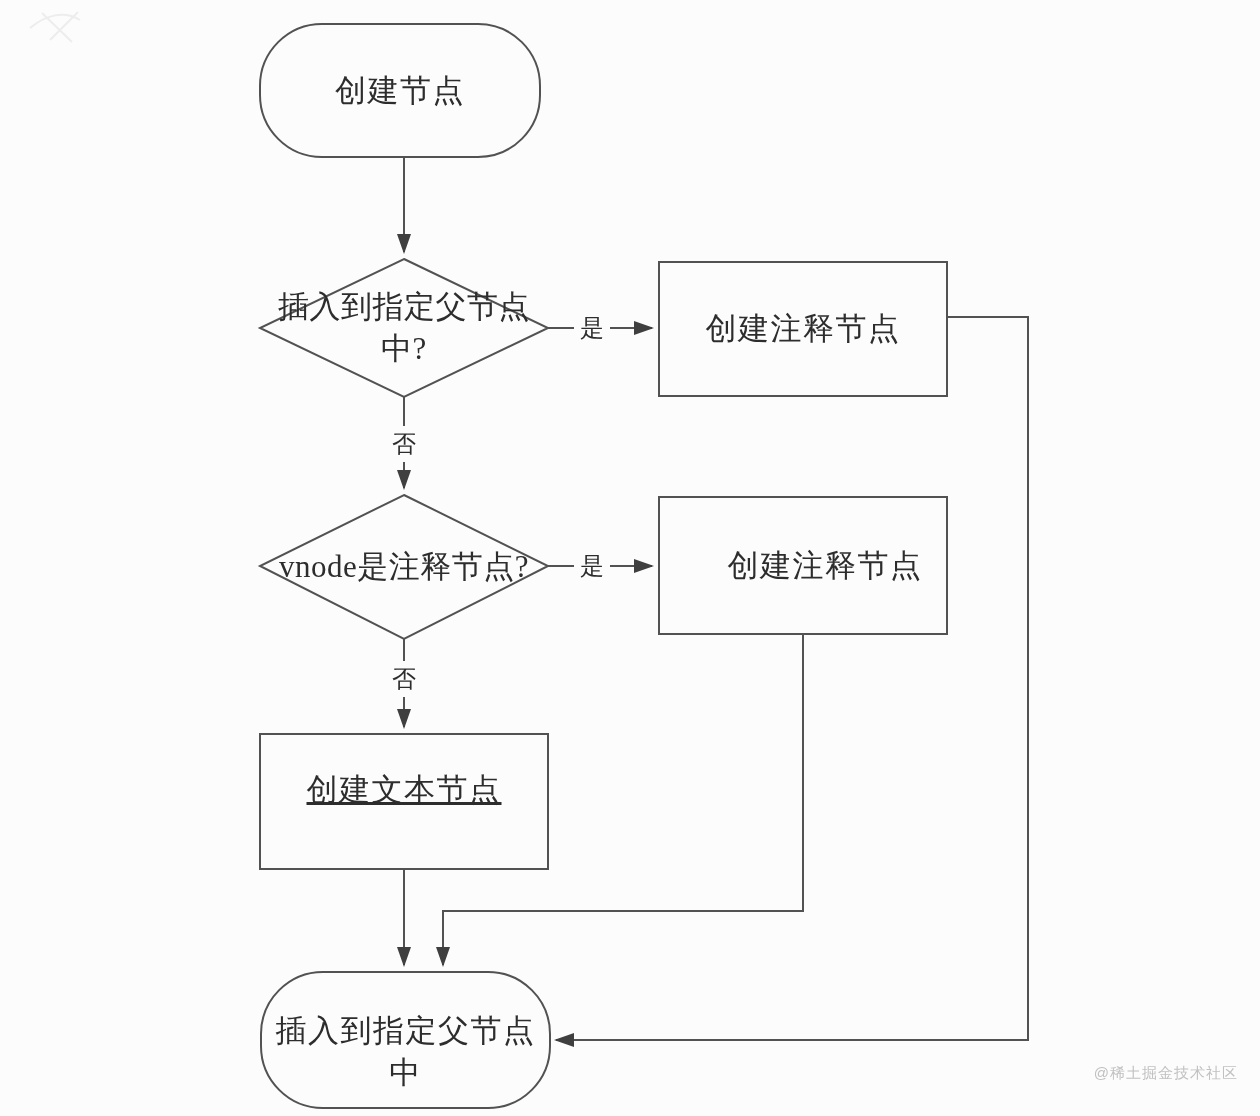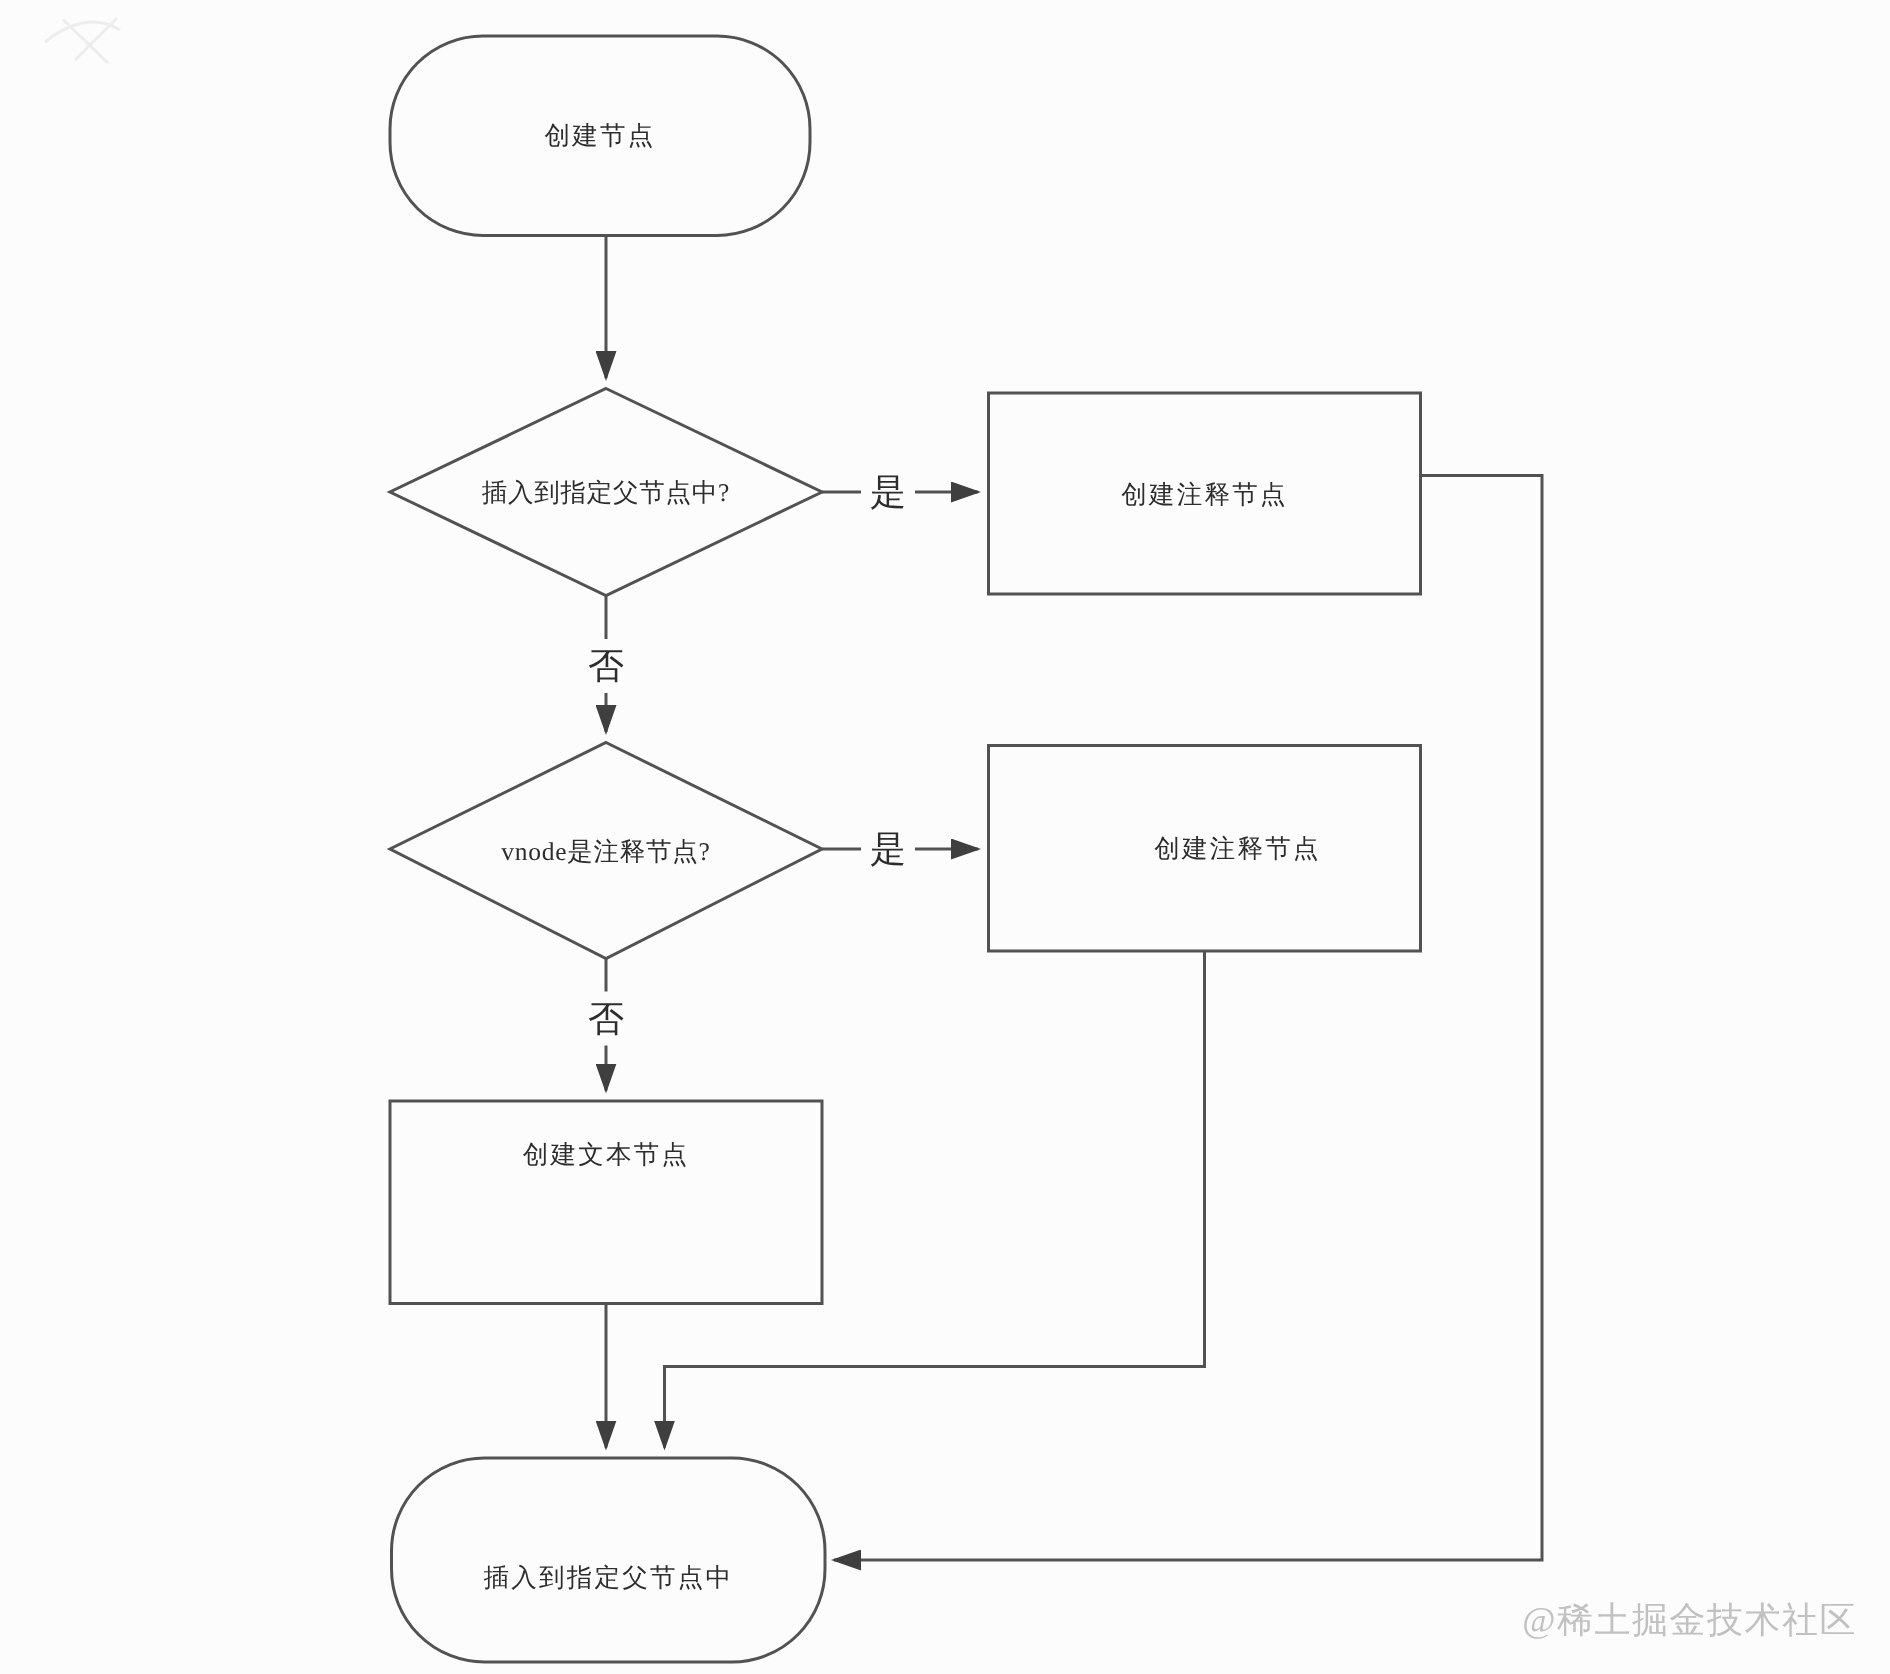--- a/index.html
+++ b/index.html
@@ -36,41 +36,41 @@
     stroke-width: 2;
   }
   .arrow-head { fill: var(--arrow); }
   .artifact { fill: none; stroke: #ededed; stroke-width: 2; }
   .node-label {
     position: absolute;
     display: flex;
     align-items: center;
     justify-content: center;
     text-align: center;
-    font-size: 17px;
+    font-size: 31px;
     letter-spacing: 1.5px;
     color: var(--ink);
   }
   .edge-label {
     position: absolute;
     display: flex;
     align-items: center;
     justify-content: center;
     font-size: 24px;
     background: var(--bg);
     color: var(--ink);
   }
   .watermark {
     position: absolute;
     right: 22px;
     top: 1064px;
-    font-size: 24px;
+    font-size: 15px;
     letter-spacing: 1px;
     color: var(--wm);
-    font-family: Liberation Serif, serif;
+    font-family: Liberation Sans, sans-serif;
   }
 </style>
 </head>
 <body>
 
 <div class="page">
 
   <svg class="chart-svg" viewBox="0 0 1260 1116" xmlns="http://www.w3.org/2000/svg">
     <defs>
       <marker id="arrow" viewBox="0 0 10 7" refX="9" refY="3.5" markerWidth="10" markerHeight="7" orient="auto-start-reverse">
@@ -101,21 +101,21 @@
   <div class="node-label" style="left:260px; top:24px; width:280px; height:133px;">创建节点</div>
 
   <div class="node-label" style="left:260px; top:259px; width:288px; height:138px; letter-spacing:0.5px;">插入到指定父节点中?</div>
 
   <div class="node-label" style="left:659px; top:262px; width:288px; height:134px;">创建注释节点</div>
 
   <div class="node-label" style="left:260px; top:495px; width:288px; height:144px; letter-spacing:0.5px;">vnode是注释节点?</div>
 
   <div class="node-label" style="left:659px; top:497px; width:332px; height:137px;">创建注释节点</div>
 
-  <div class="node-label" style="left:260px; top:702px; width:288px; height:135px;">创建文本节点</div>
+  <div class="node-label" style="left:260px; top:722px; width:288px; height:135px;text-decoration:underline;">创建文本节点</div>
 
   <div class="node-label" style="left:261px; top:972px; width:289px; height:159px;">插入到指定父节点中</div>
 
   <div class="edge-label" style="left:574px; top:310px; width:36px; height:36px;">是</div>
 
   <div class="edge-label" style="left:386px; top:426px; width:36px; height:36px;">否</div>
 
   <div class="edge-label" style="left:574px; top:548px; width:36px; height:36px;">是</div>
 
   <div class="edge-label" style="left:386px; top:661px; width:36px; height:36px;">否</div>

